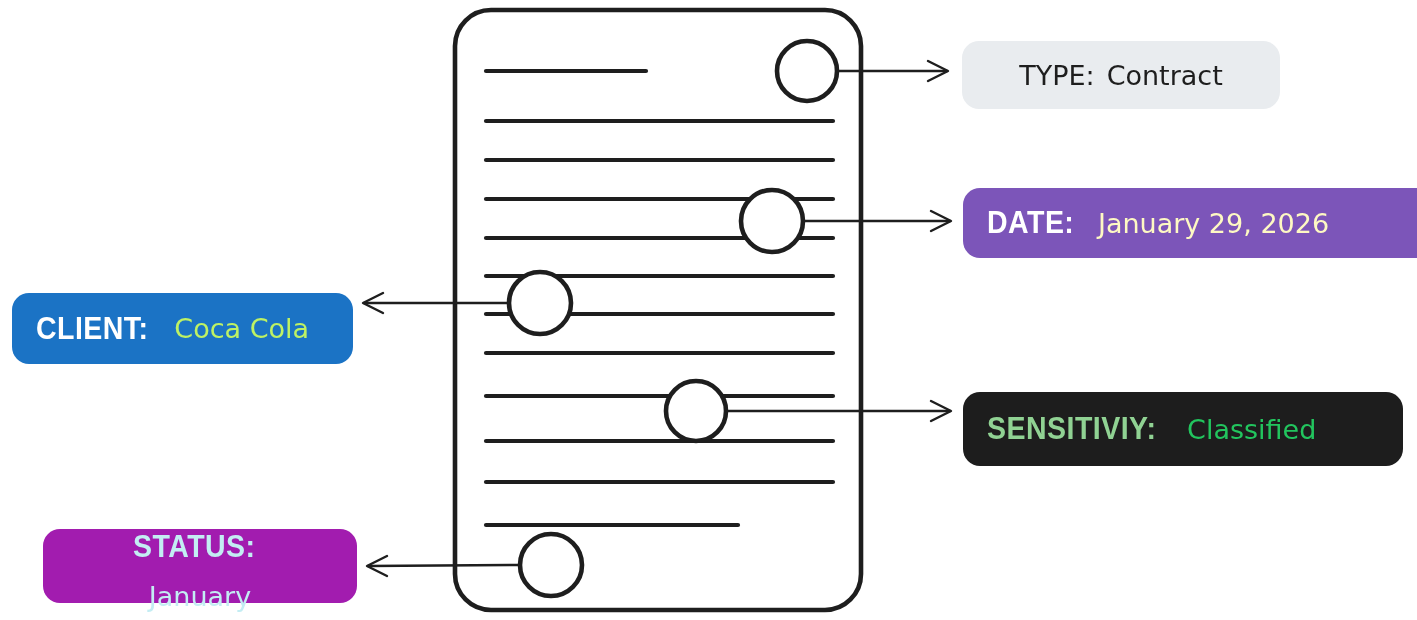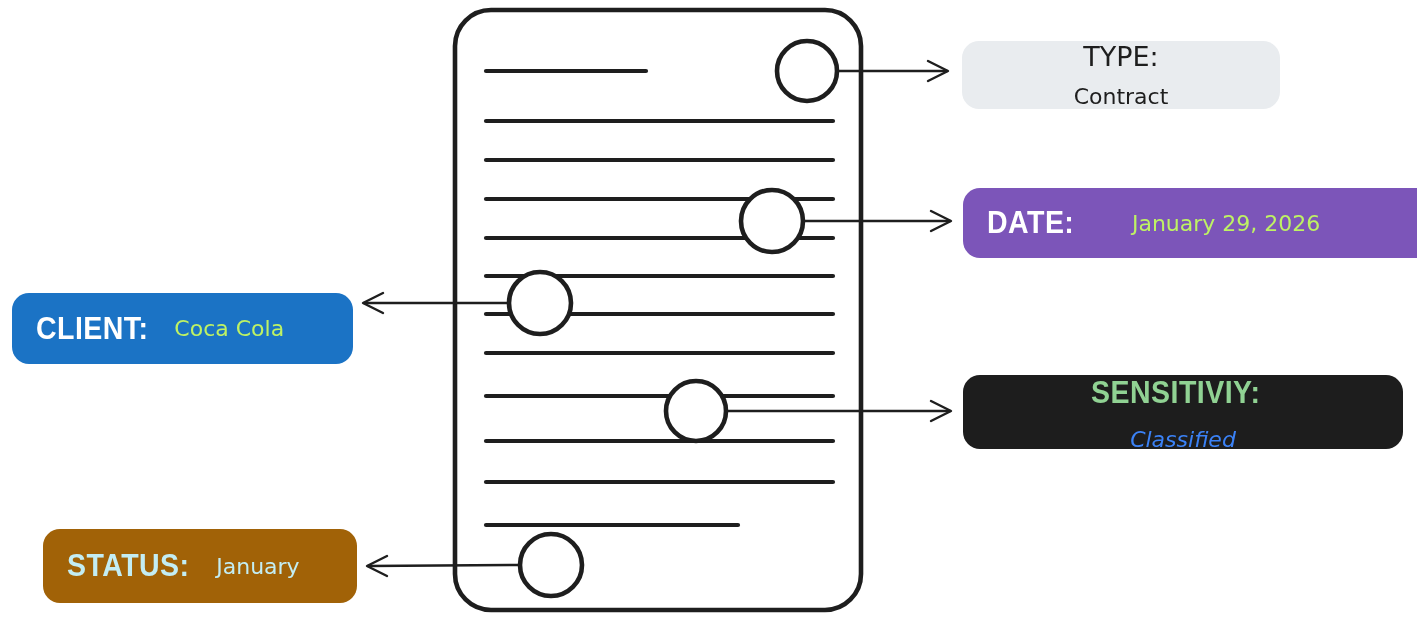--- a/index.html
+++ b/index.html
@@ -26,28 +26,28 @@
   .badge .lbl {
     font-family: "Liberation Sans", sans-serif;
     font-weight: 900;
     font-size: 31px;
     letter-spacing: 0.5px;
     transform: scaleX(0.92);
     transform-origin: left center;
   }
   .badge .val, .badge .hand {
     font-family: cursive, "DejaVu Sans", sans-serif;
-    font-size: 22px;
+    font-size: 27px;
     font-weight: 500;
   }
-  .badge-type   { left: 962px;  top: 41px;  width: 318px; height: 68px; justify-content: center; gap: 12px; flex-direction: column; }
+  .badge-type   { left: 962px;  top: 41px;  width: 318px; height: 68px; justify-content: center; gap: 12px; }
   .badge-type .hand-label { font-family: cursive, "DejaVu Sans", sans-serif; font-size: 27px; font-weight: 500; }
   .badge-date   { left: 963px;  top: 188px; width: 497px; height: 70px; }
   .badge-client { left: 12px;   top: 267px; width: 341px; height: 71px; margin-top: 26px; }
-  .badge-sens   { left: 963px;  top: 375px; width: 440px; height: 74px; flex-direction: column; }
+  .badge-sens   { left: 963px;  top: 392px; width: 440px; height: 74px; }
   .badge-status { left: 43px;   top: 529px; width: 314px; height: 74px; }
 </style>
 </head>
 <body>
 
 <div class="stage">
 
   <svg width="1417" height="620" viewBox="0 0 1417 620">
     <g stroke="#1e1e1e" fill="none" stroke-linecap="round" stroke-linejoin="round">
 
@@ -95,31 +95,31 @@
     </g>
   </svg>
 
   <div class="badge badge-type" style="background: rgb(233, 236, 239);">
     <span class="hand-label lbl-c" style="color: rgb(30, 30, 30);">TYPE:</span>
     <span class="hand val-c" style="color: rgb(30, 30, 30);">Contract</span>
   </div>
 
   <div class="badge badge-date" style="background: rgb(124, 85, 185);">
     <span class="lbl lbl-c" style="color: rgb(255, 255, 255);">DATE:</span>
-    <span class="val val-c" style="color: #bef264; margin-left: 34px;">January 29, 2026</span>
+    <span class="val val-c" style="color: #fef9c3;">January 29, 2026</span>
   </div>
 
   <div class="badge badge-client" style="background: rgb(27, 115, 197);">
     <span class="lbl lbl-c" style="color: rgb(255, 255, 255);">CLIENT:</span>
     <span class="val val-c" style="color: #bef264;">Coca Cola</span>
   </div>
 
   <div class="badge badge-sens" style="background: rgb(29, 29, 29);">
     <span class="lbl lbl-c" style="color: rgb(144, 210, 147);">SENSITIVIY:</span>
-    <span class="val val-c" style="color: #3b82f6; font-style: italic;">Classified</span>
+    <span class="val val-c" style="color: #22c55e;">Classified</span>
   </div>
 
-  <div class="badge badge-status" style="background: #a16207;">
+  <div class="badge badge-status" style="background: #a21caf; flex-direction: column;">
     <span class="lbl lbl-c" style="color: rgb(195, 237, 243);">STATUS:</span>
     <span class="val val-c" style="color: rgb(195, 237, 243);">January</span>
   </div>
 
 </div>
 
 </body></html>

